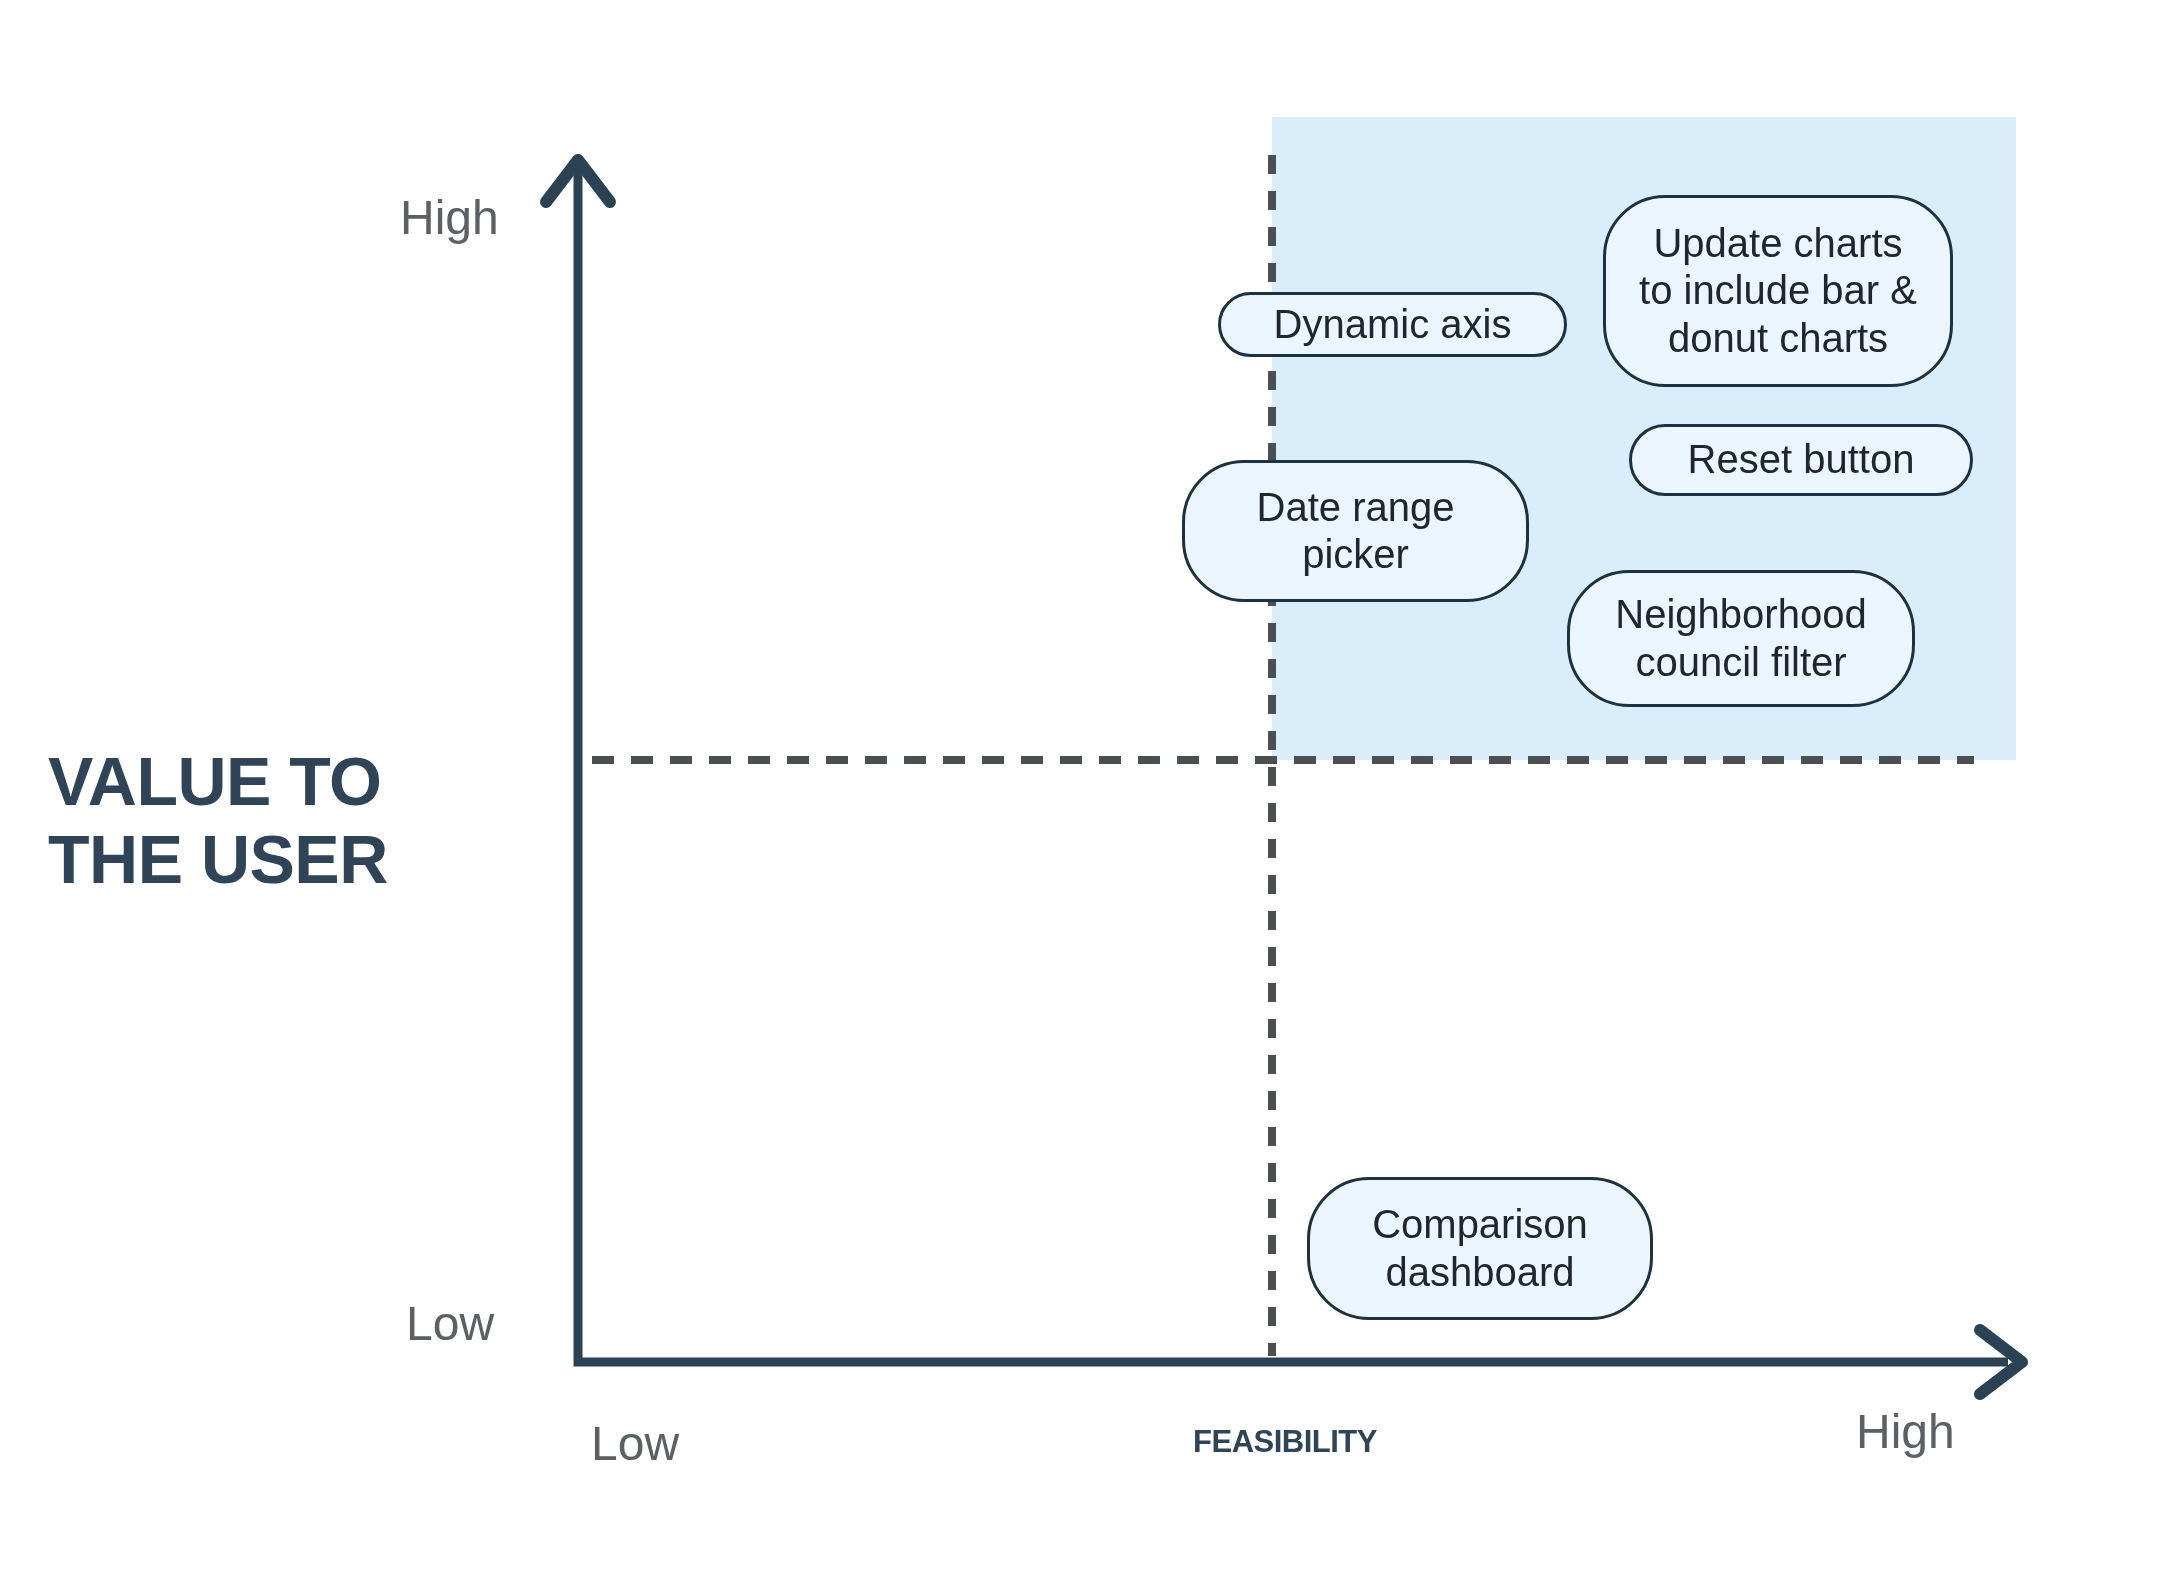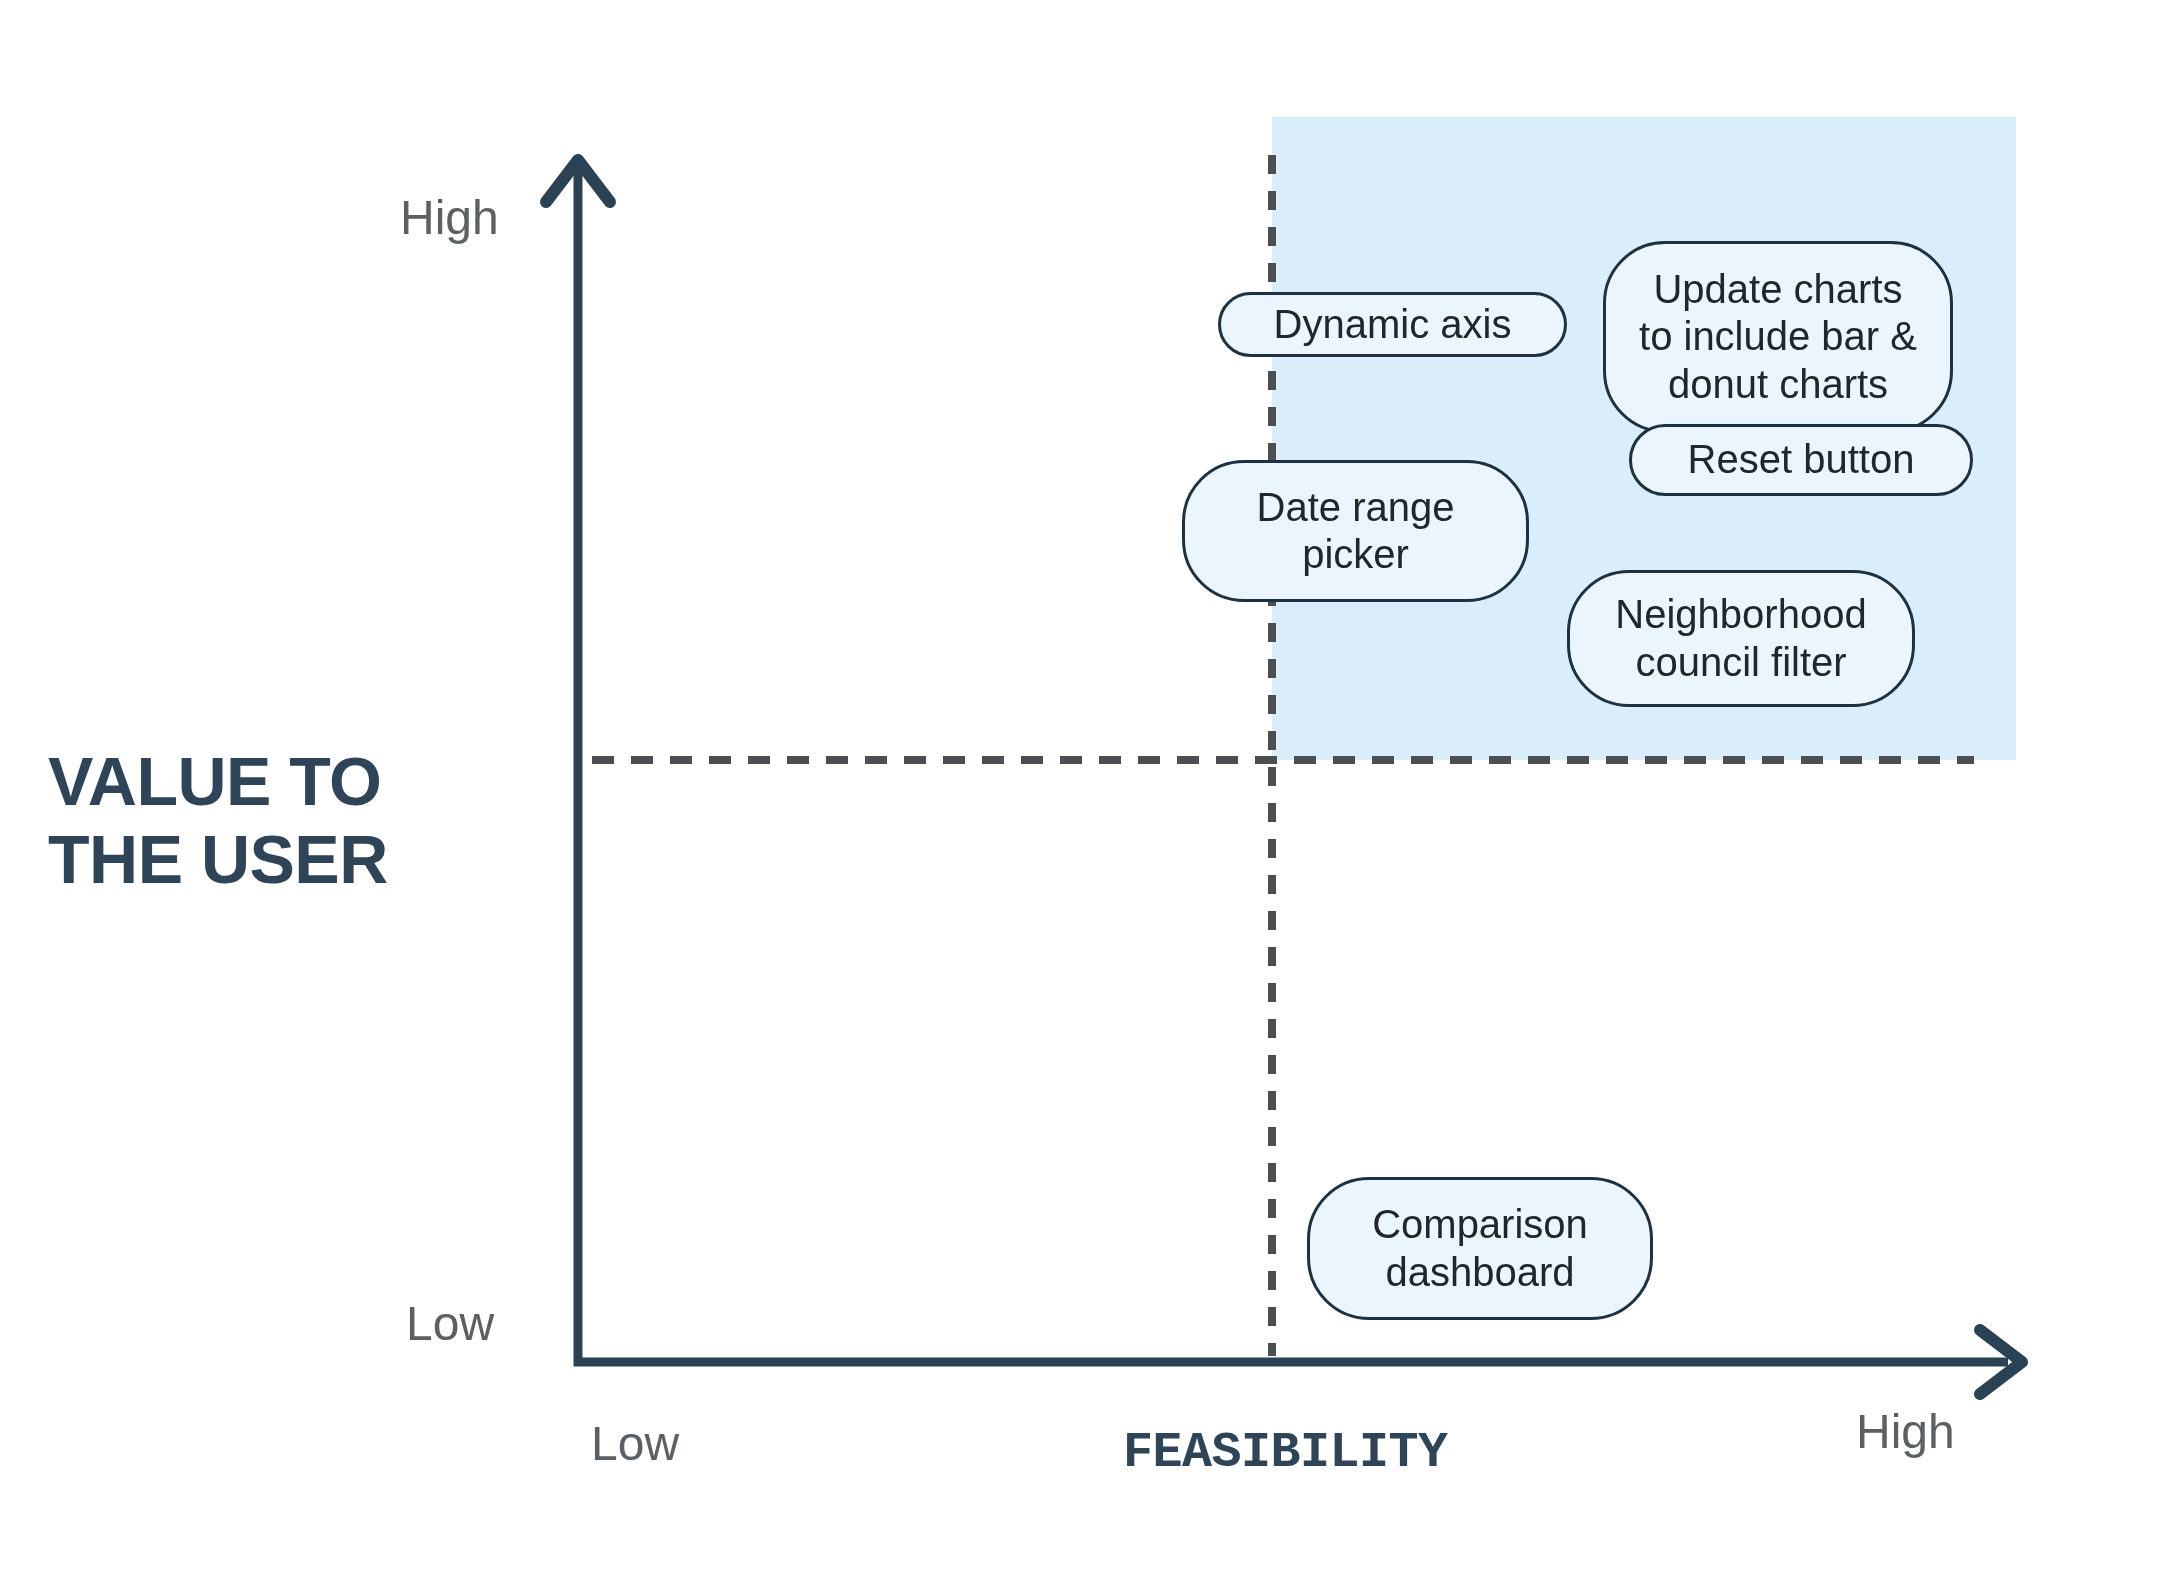--- a/index.html
+++ b/index.html
@@ -25,21 +25,21 @@
     border:3.5px solid var(--c-pill_border,#1d3140);
     border-radius:62px;
     text-align:center;
   }
   .pill-label{
     font-size:40px;line-height:1.18;
     color:var(--c-pill_text,#20262b);
     white-space:pre-line;
     padding:0 14px;
   }
-  .pill-update{left:1603px;top:195px;width:350px;height:192px;margin-top:46px;}
+  .pill-update{left:1603px;top:195px;width:350px;height:192px;}
   .pill-summary{left:1278px;top:122px;width:344px;height:141px;}
   .pill-dynamic{left:1218px;top:292px;width:349px;height:65px;}
   .pill-reset{left:1629px;top:424px;width:344px;height:72px;}
   .pill-date{left:1182px;top:460px;width:347px;height:142px;justify-content:center;}
   .pill-neighborhood{left:1567px;top:570px;width:348px;height:137px;}
   .pill-comparison{left:1307px;top:1177px;width:346px;height:143px;}
   .axis-end-label{
     position:absolute;
     width:140px;
     font-size:48px;line-height:1.1;
@@ -50,21 +50,21 @@
   .lbl-y-low{left:406px;top:1298px;}
   .lbl-x-low{left:591px;top:1418px;}
   .lbl-x-high{left:1856px;top:1406px;}
   .axis-title{
     position:absolute;
     font-weight:bold;
     color:var(--c-label_navy,#2f4557);
     letter-spacing:-0.5px;
   }
   .value-title{left:48px;top:742px;width:484px;font-size:68px;text-align:left;}
-  .feasibility-title{left:1123px;top:1424px;width:324px;font-size:50px;text-align:center;font-family:Liberation Mono, monospace;}
+  .feasibility-title{left:1123px;top:1424px;width:324px;font-size:31px;text-align:center;}
 </style>
 </head>
 <body>
 
 <div class="canvas">
 
   <div class="highlight"></div>
 
   <svg class="overlay" width="2166" height="1596" viewBox="0 0 2166 1596">
 

